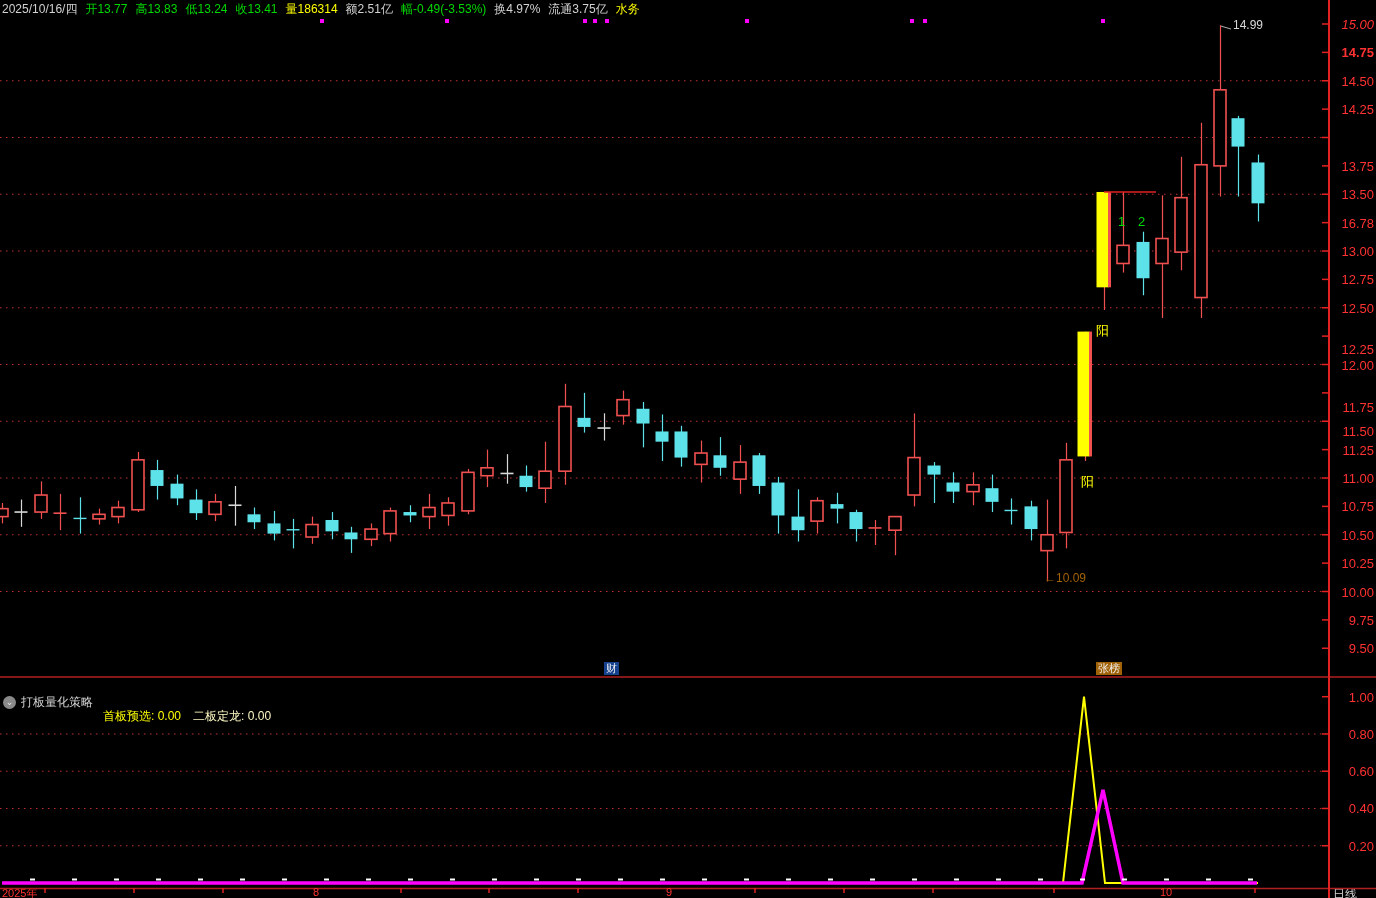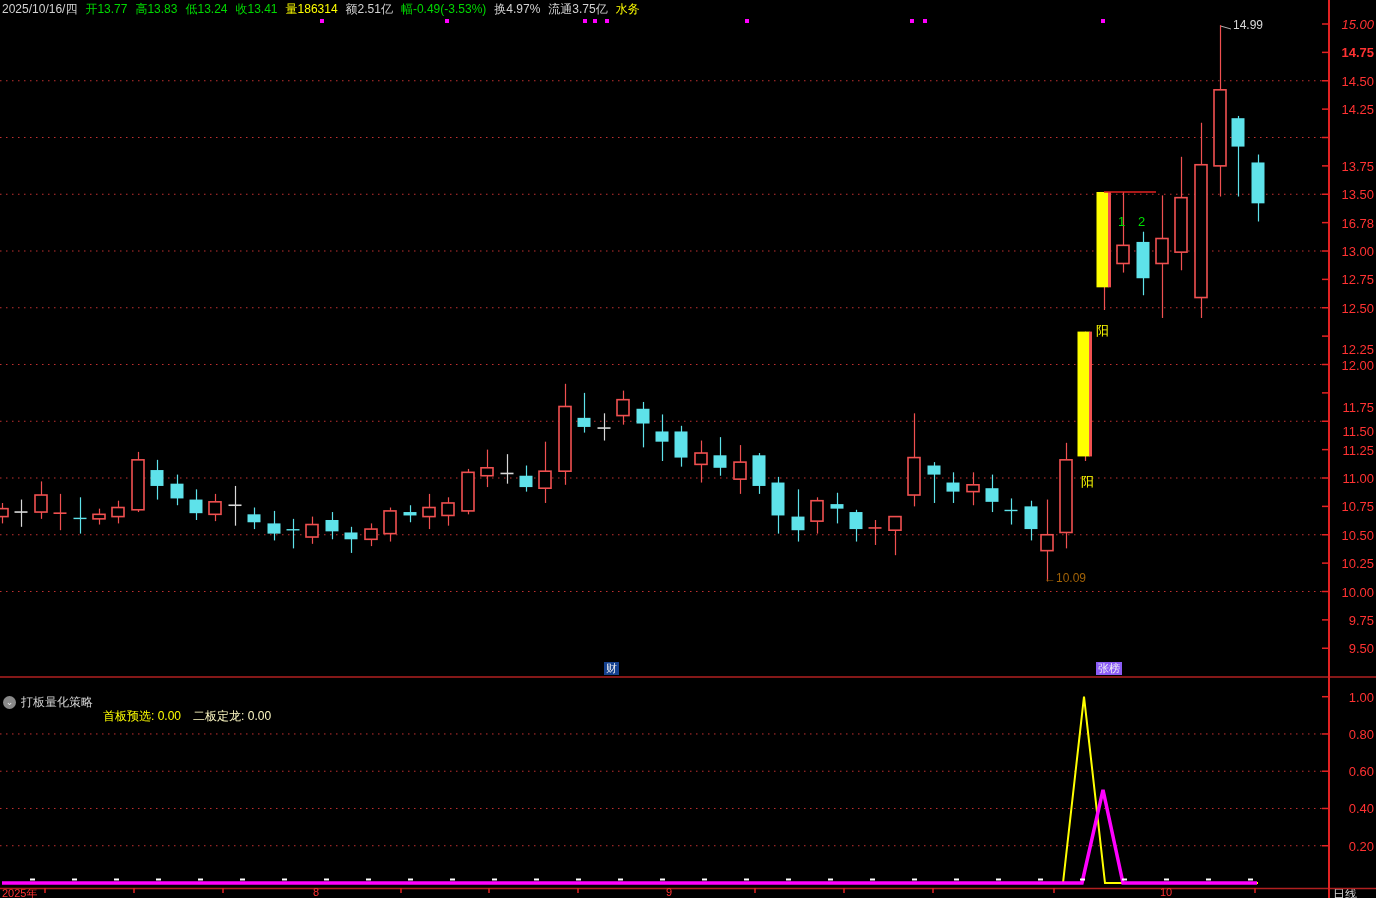--- a/index.html
+++ b/index.html
@@ -411,21 +411,21 @@
     <div class="yax" style="top: 641.25px;">9.50</div>
     <div class="yax" style="top: 689.7px;">1.00</div>
     <div class="yax" style="top: 726.96px;">0.80</div>
     <div class="yax" style="top: 764.22px;">0.60</div>
     <div class="yax" style="top: 801.48px;">0.40</div>
     <div class="yax" style="top: 838.74px;">0.20</div>
     <div class="mon" style="left: 313px;">8</div>
     <div class="mon" style="left: 666px;">9</div>
     <div class="mon" style="left: 1160px;">10</div>
     <div class="badge" style="left: 604px; top: 662px; color: rgb(240, 240, 240); font-size: 11px; background: rgb(21, 65, 143);">财</div>
-    <div class="badge" style="left: 1096px; top: 662px; color: rgb(240, 240, 240); font-size: 11px; background: #8b5cf6;">张榜</div>
+    <div class="badge" style="left: 1096px; top: 662px; color: rgb(240, 240, 240); font-size: 11px; background: #a16207;">张榜</div>
     <div class="ann" style="left: 1096px; top: 324px; color: rgb(255, 255, 0); font-size: 13px;">阳</div>
     <div class="ann" style="left: 1081px; top: 475px; color: rgb(255, 255, 0); font-size: 13px;">阳</div>
     <div class="ann" style="left: 1118px; top: 215px; color: rgb(0, 221, 0); font-size: 13px;">1</div>
     <div class="ann" style="left: 1138px; top: 215px; color: rgb(0, 221, 0); font-size: 13px;">2</div>
     <div class="ann" style="left: 1233px; top: 18px; color: rgb(216, 216, 216); font-size: 12px;">14.99</div>
     <div class="ann" style="left: 1044px; top: 571px; color: #a16207; font-size: 12px;">←10.09</div>
   </div>
 
 <div id="sub-header">
   <span id="collapse-icon">⌄</span>

